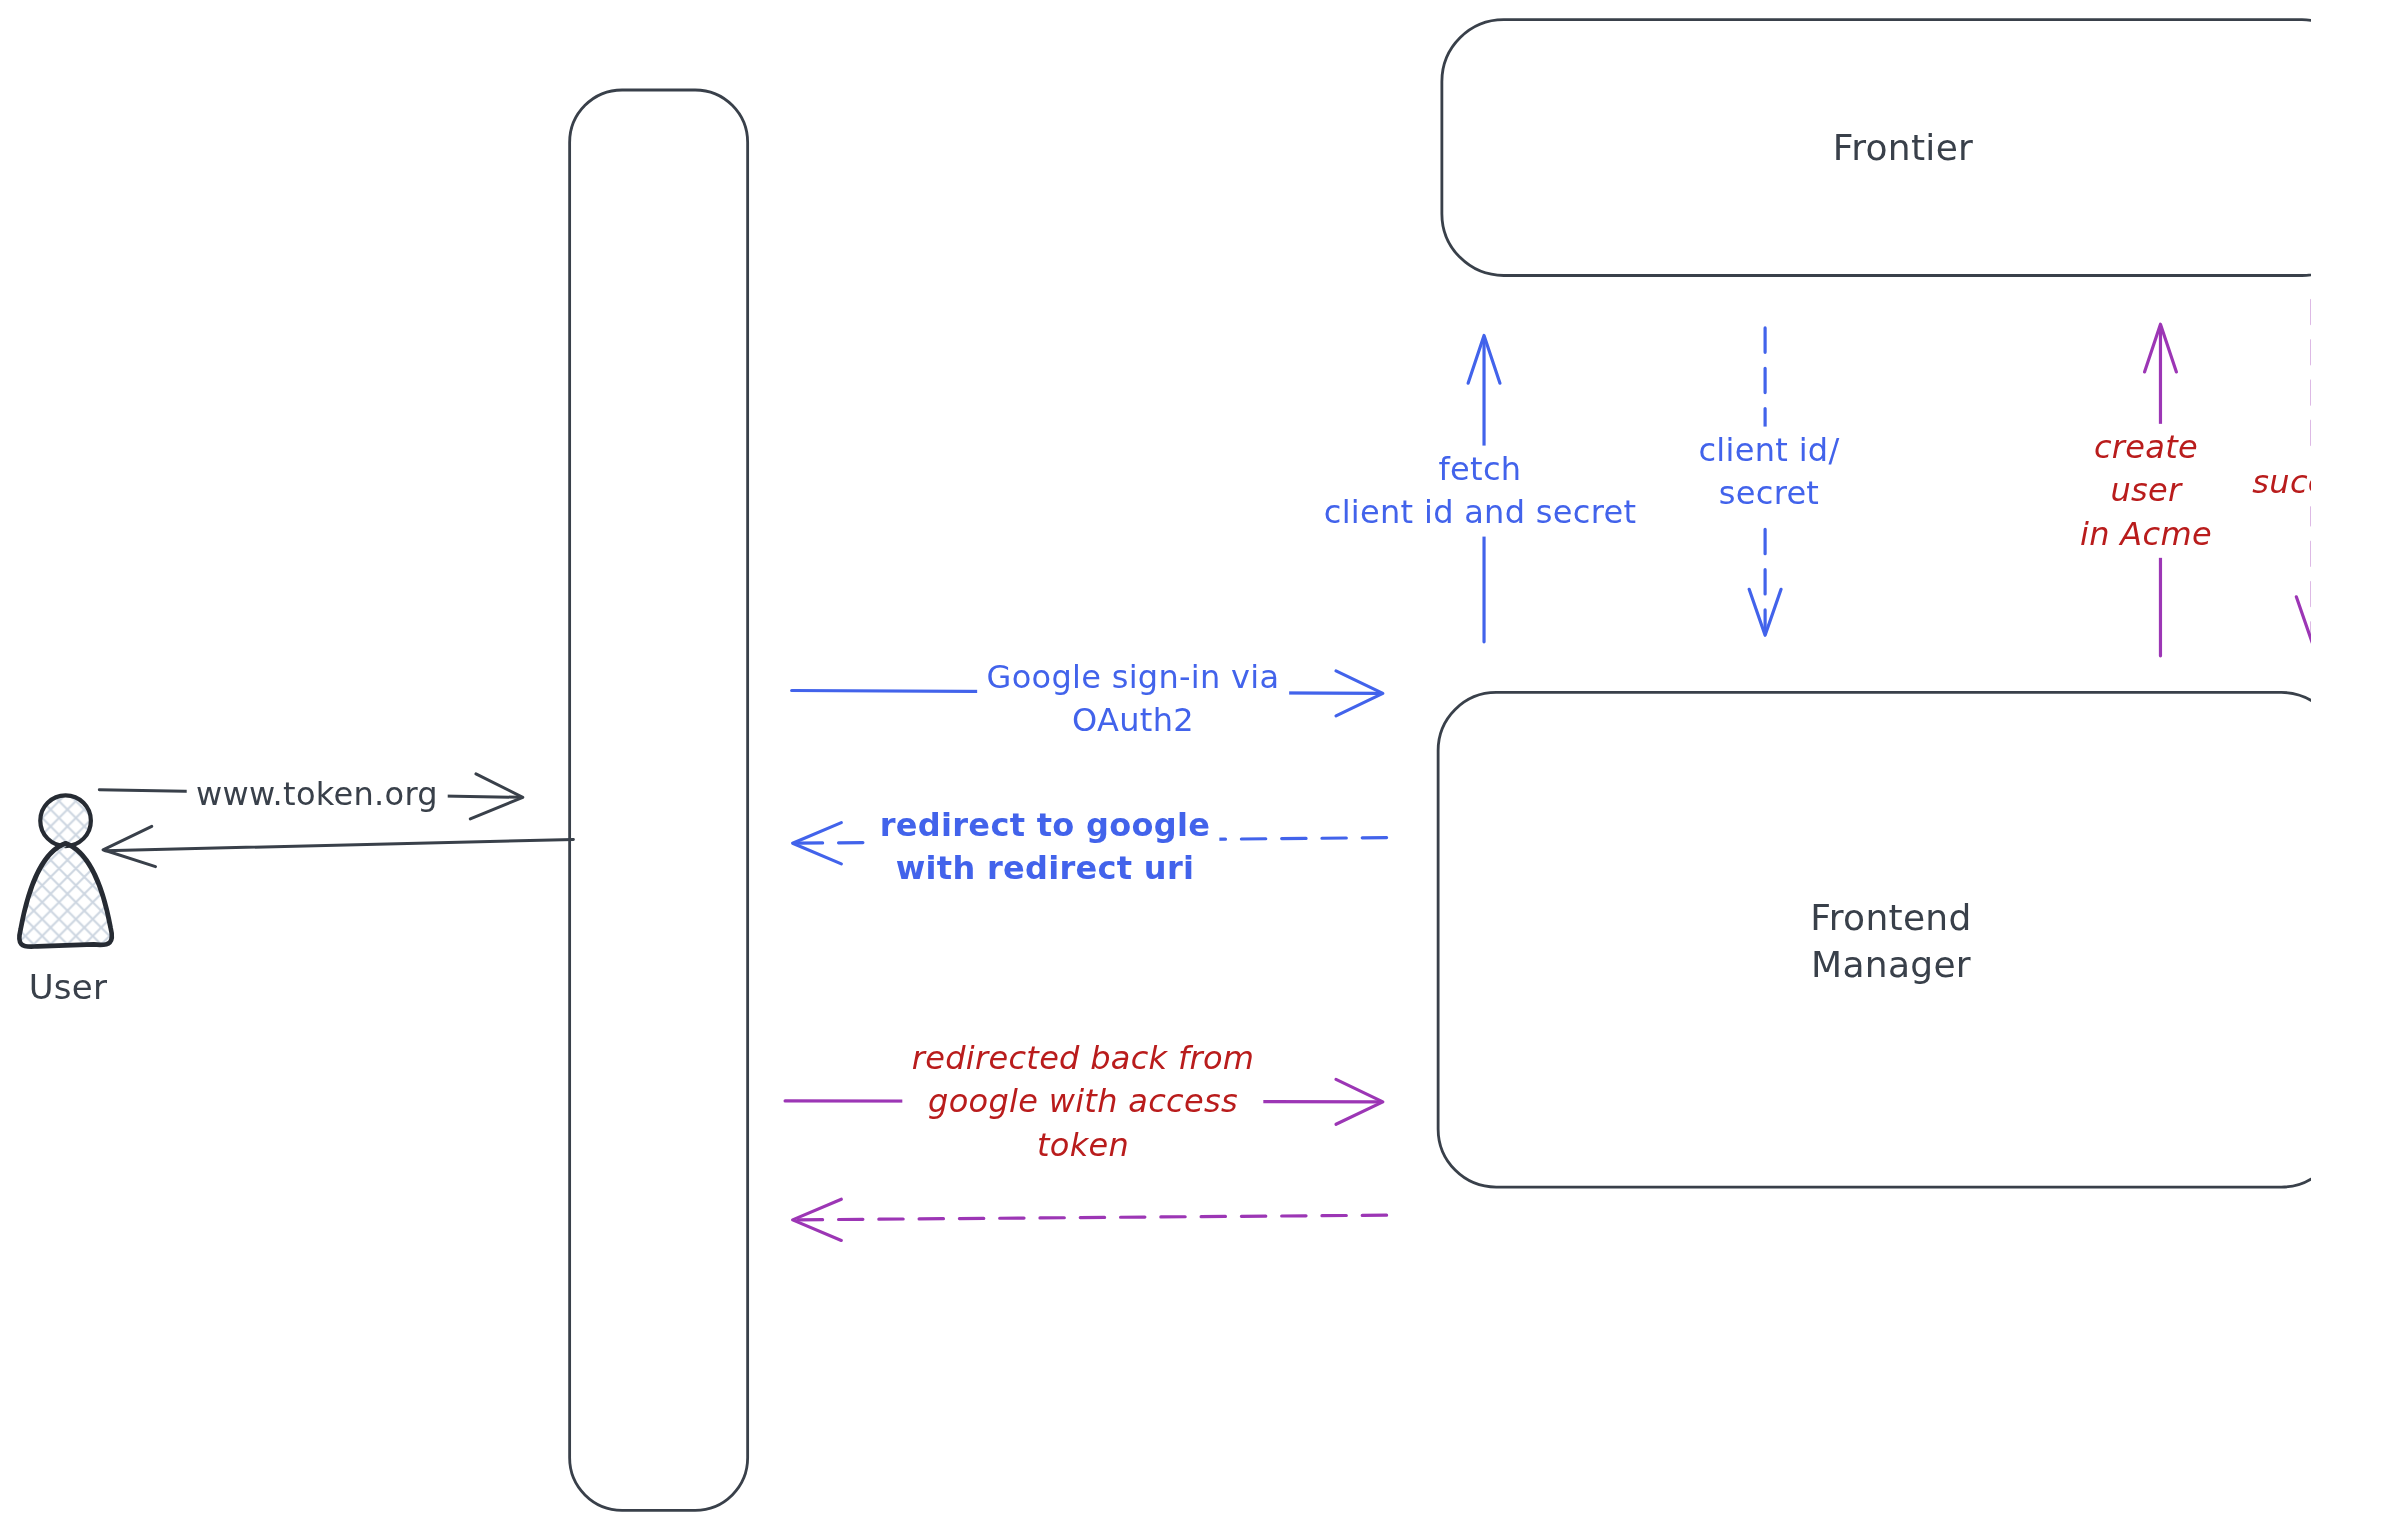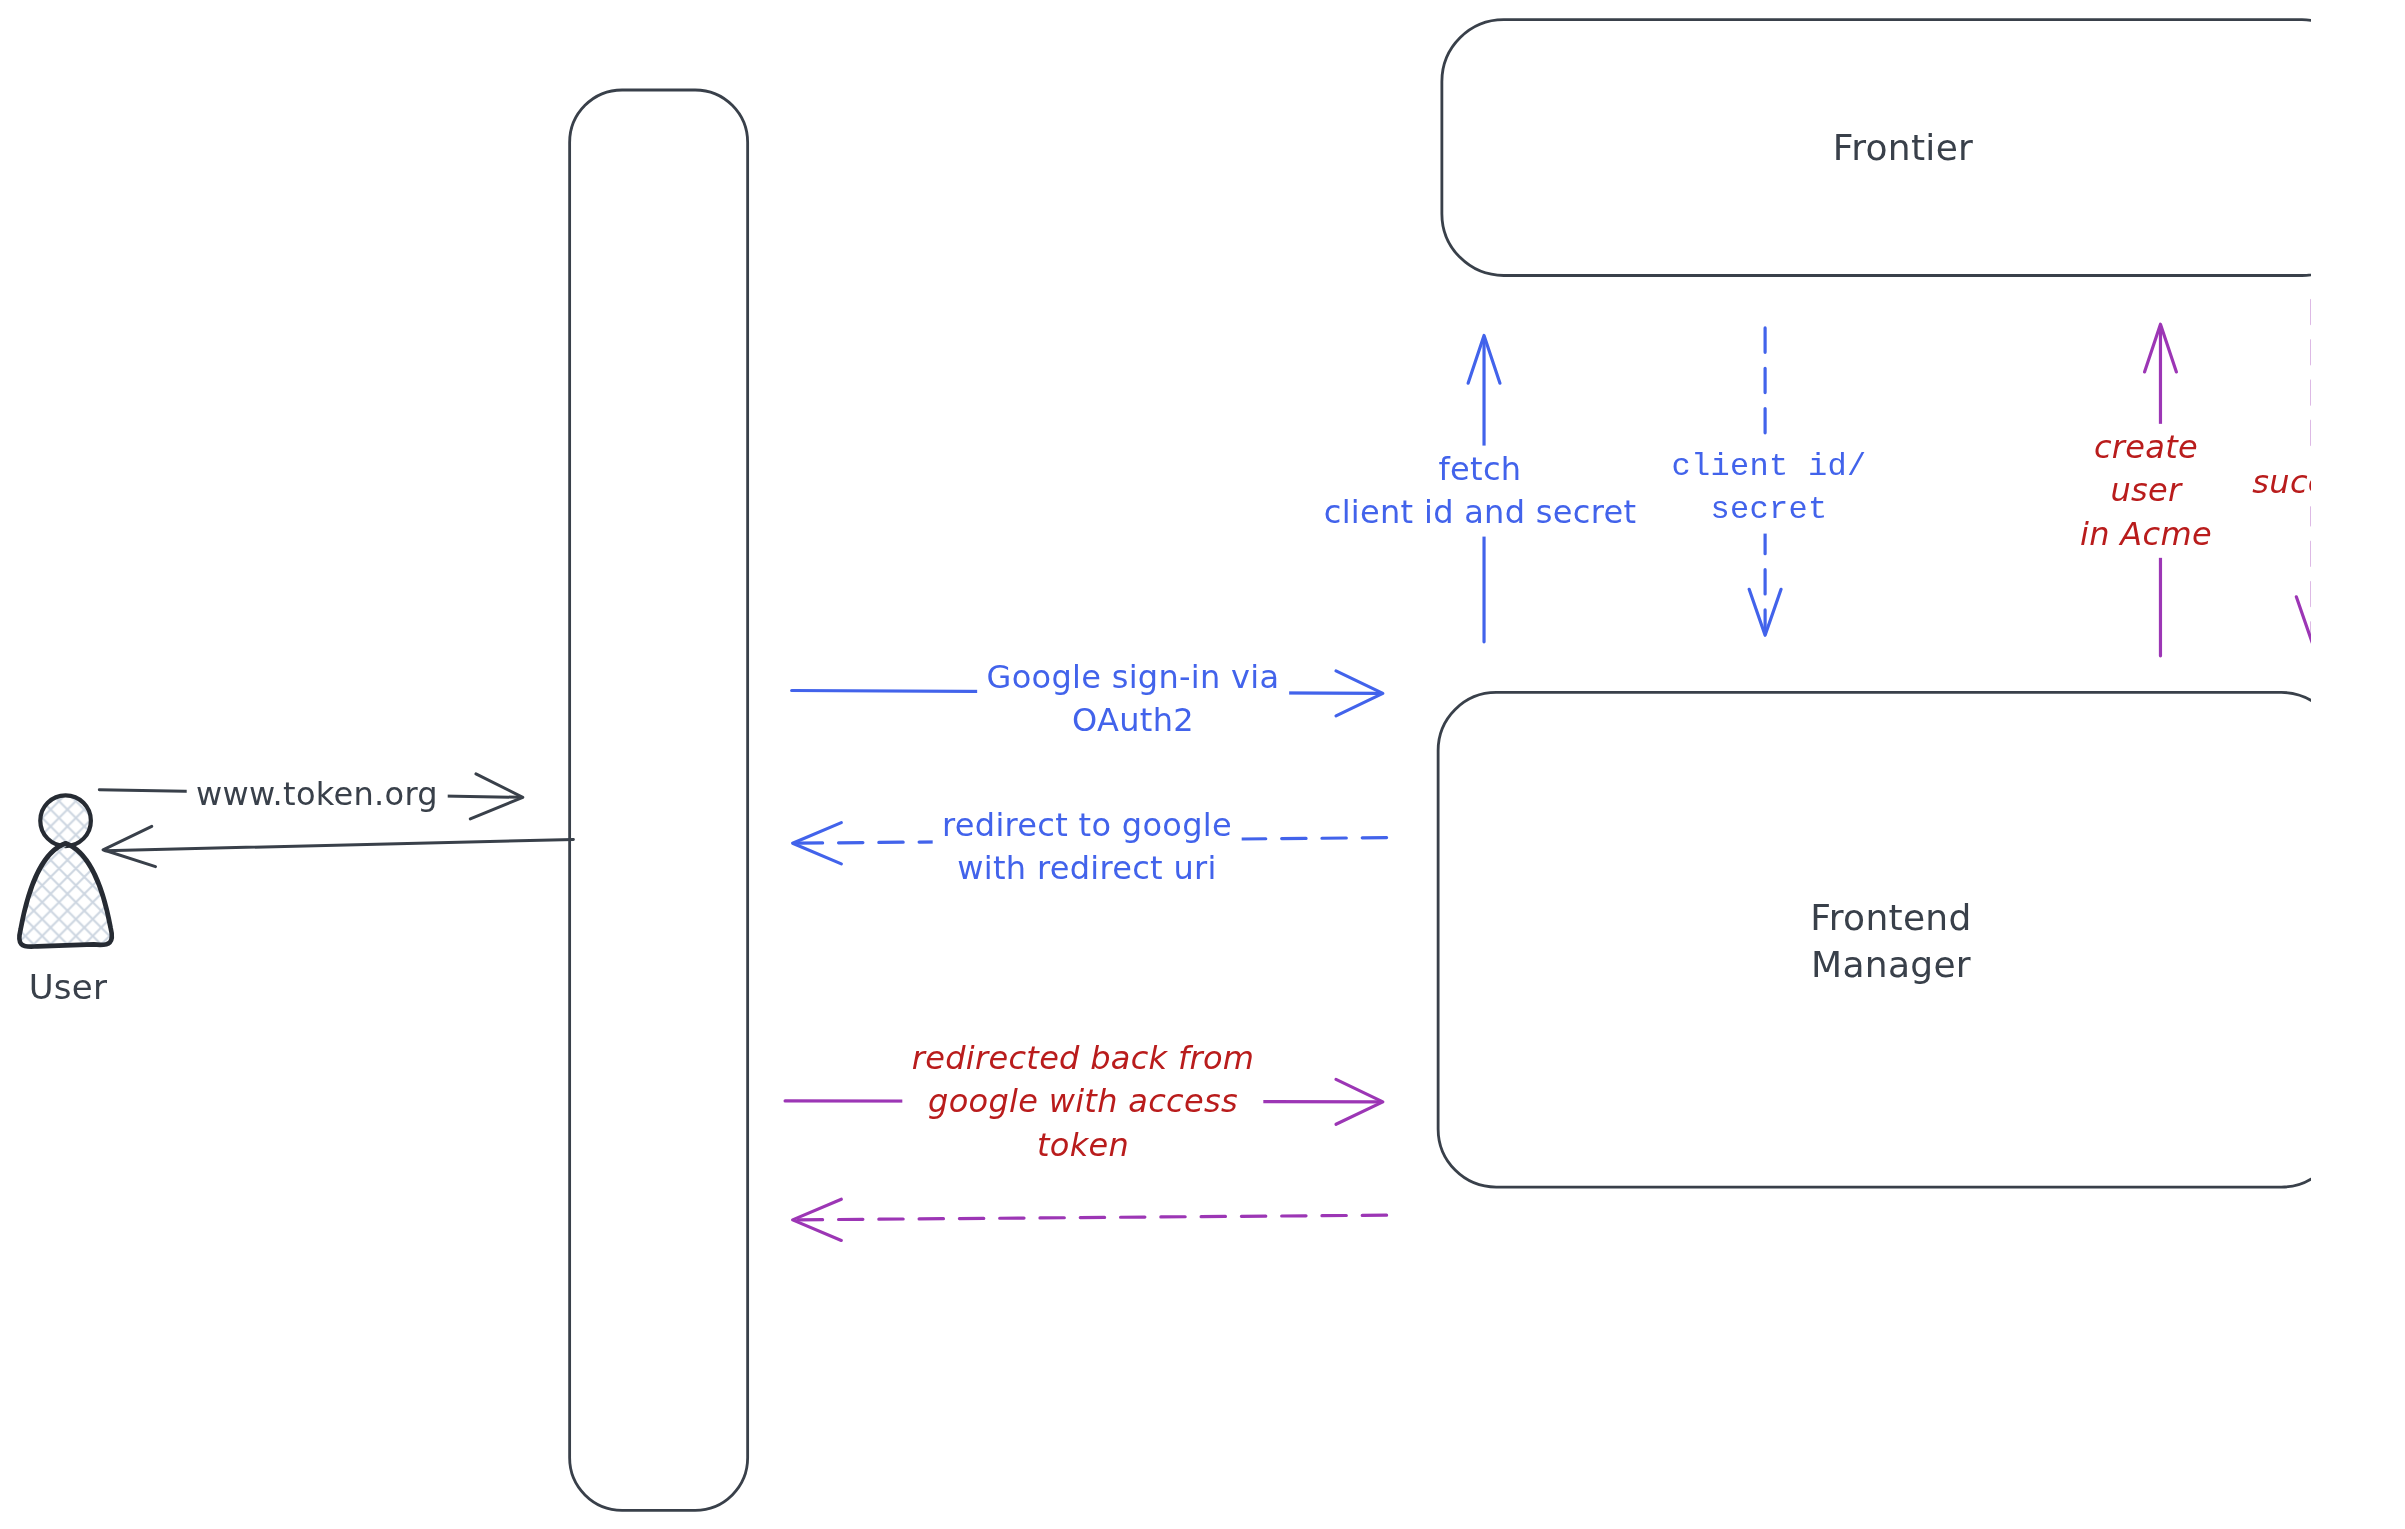--- a/index.html
+++ b/index.html
@@ -111,32 +111,32 @@
 Manager</div>
 
 
   <div class="lbl note ink" style="left:68px; top:987px; font-size:34px;">User</div>
 
   <div class="lbl note ink mask" style="left:317px; top:795px;">www.token.org</div>
 
   <div class="lbl note blue mask" style="left:1133px; top:693px;">Google sign-in via
 OAuth2</div>
 
-  <div class="lbl note blue mask" style="left:1087px; top:841px;">redirect to google
+  <div class="lbl note blue mask" style="left:1045px; top:841px;font-weight:bold;">redirect to google
 with redirect uri</div>
 
   <div class="lbl note purple mask" style="left:1083px; top:1102px;">redirected back from
 google with access
 token</div>
 
 
   <div class="lbl note blue mask" style="left:1480px; top:485px;">fetch
 client id and secret</div>
 
-  <div class="lbl note blue mask" style="left:1769px; top:482px;font-family:Liberation Mono, monospace;">client id/
+  <div class="lbl note blue mask" style="left:1769px; top:466px;">client id/
 secret</div>
 
   <div class="lbl note purple mask" style="left:2146px; top:491px;">create user
 in Acme</div>
 
   <div class="lbl note purple mask" style="left:2316px; top:483px;">success</div>
 
 </div>
 
 

